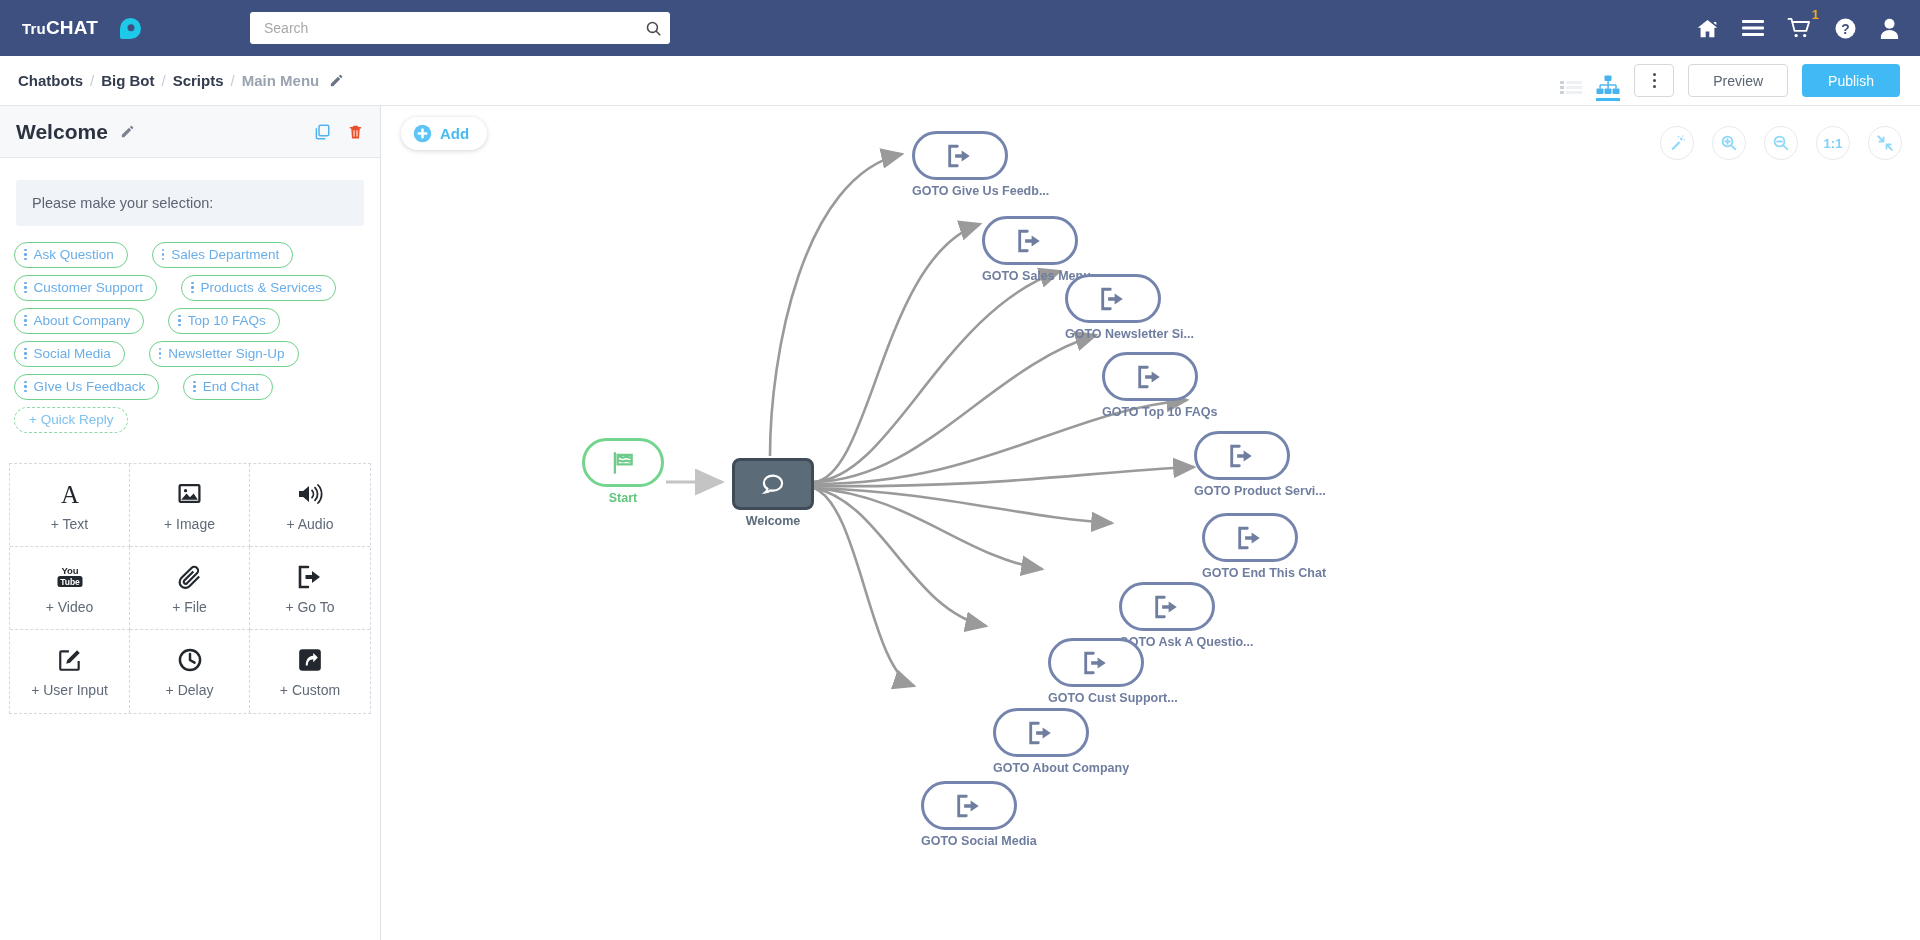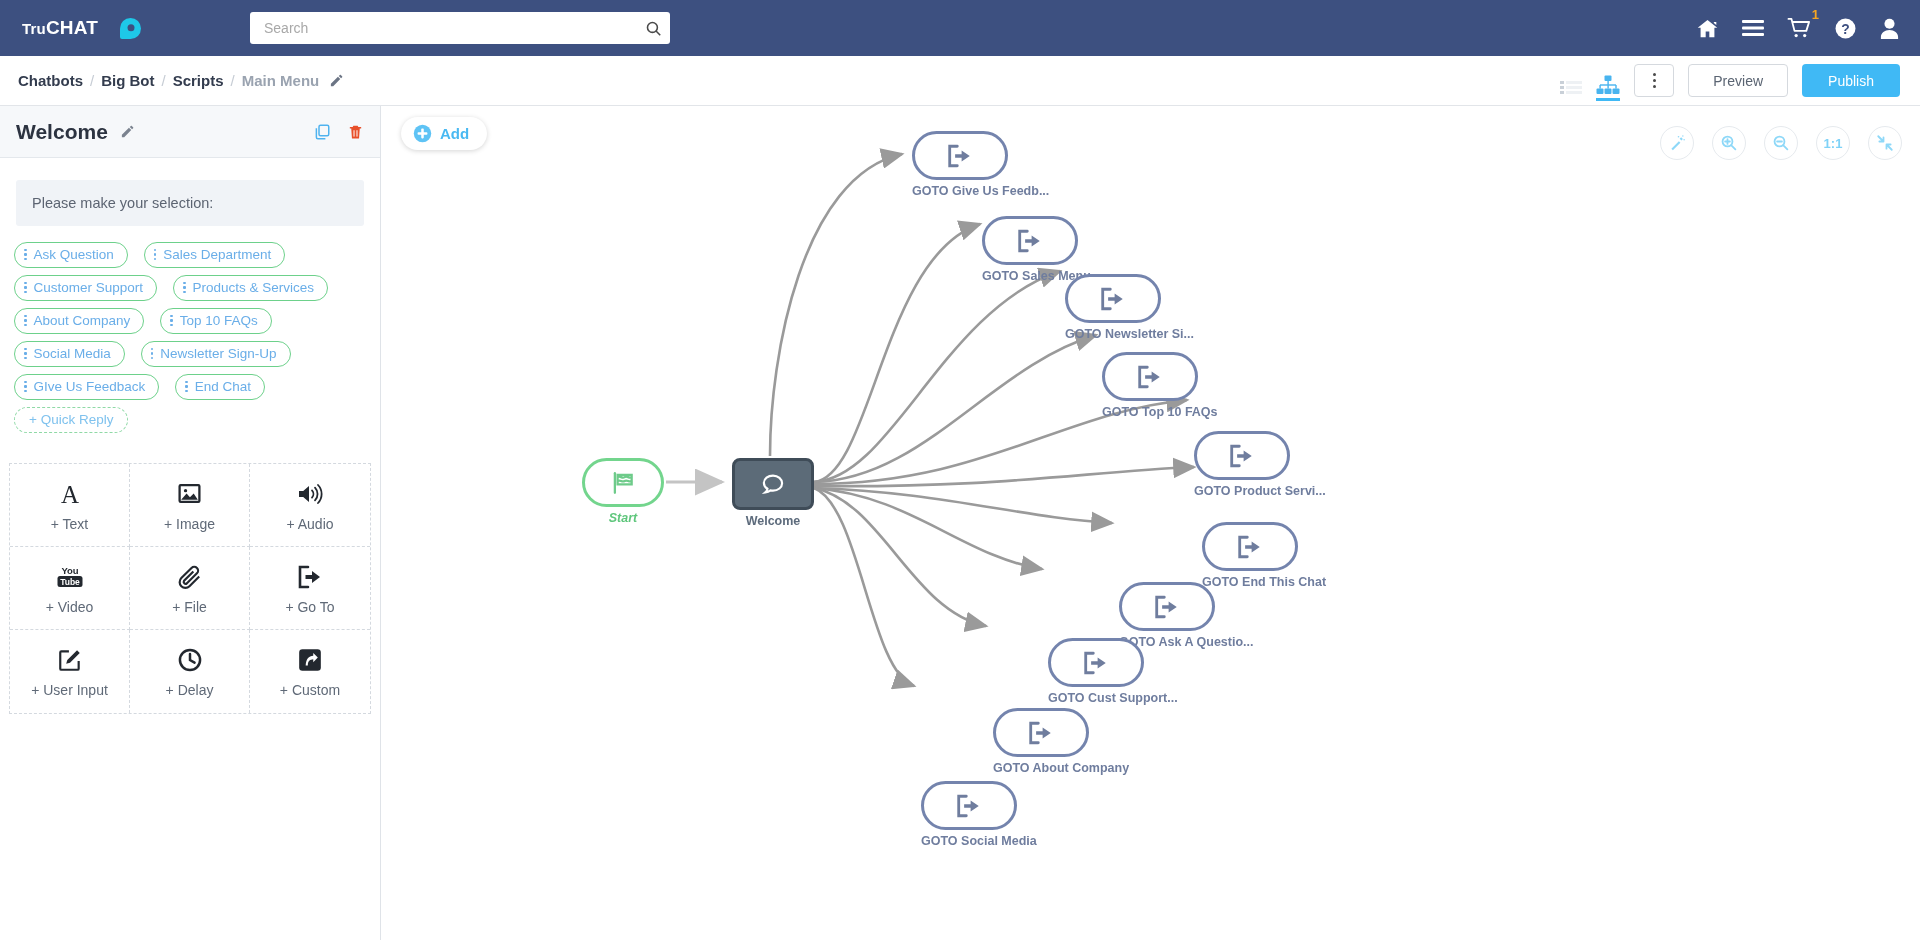--- a/index.html
+++ b/index.html
@@ -118,21 +118,21 @@
   .panel-title-edit { margin-left: 12px; cursor: pointer; display: flex; }
   .panel-head-actions { margin-left: auto; display: flex; align-items: center; gap: 16px; }
   .panel-head-actions > span { cursor: pointer; display: flex; }
 
   .prompt-box {
     margin: 22px 16px 0 16px;
     background: #f0f3f7; border-radius: 3px;
     padding: 15px 16px; font-size: 14.5px; color: #5c6472;
   }
 
-  .chips { margin: 16px 14px 0 14px; display: flex; flex-wrap: wrap; gap: 7px 16px; }
+  .chips { margin: 16px 14px 0 14px; display: flex; flex-wrap: wrap; gap: 7px 24px; }
   .chip {
     border: 1px solid #6dd18b; border-radius: 14px;
     background: #ffffff; color: #6aaee8; font-size: 13.5px;
     padding: 4px 13px 5px 9px;
     display: inline-flex; align-items: center; gap: 5px;
     cursor: pointer; white-space: nowrap;
   }
   .chip .grip {
     display: inline-flex; flex-direction: column; gap: 2px; margin-right: 2px;
   }
@@ -583,21 +583,21 @@
       <path d="M432,376 C540,374 610,260 714,229" fill="none" stroke="#9a9a9a" stroke-width="2.6" marker-end="url(#ah)"></path>
       <path d="M432,378 C600,378 680,306 805,294" fill="none" stroke="#9a9a9a" stroke-width="2.6" marker-end="url(#ah)"></path>
       <path d="M432,380 C620,382 700,366 812,361" fill="none" stroke="#9a9a9a" stroke-width="2.6" marker-end="url(#ah)"></path>
       <path d="M432,382 C560,386 640,412 730,417" fill="none" stroke="#9a9a9a" stroke-width="2.6" marker-end="url(#ah)"></path>
       <path d="M432,382 C530,390 580,450 660,463" fill="none" stroke="#9a9a9a" stroke-width="2.6" marker-end="url(#ah)"></path>
       <path d="M432,382 C500,396 530,505 604,520" fill="none" stroke="#9a9a9a" stroke-width="2.6" marker-end="url(#ah)"></path>
       <path d="M432,382 C478,400 488,565 532,580" fill="none" stroke="#9a9a9a" stroke-width="2.6" marker-end="url(#ah)"></path>
     </svg>
   </div>
 
-  <div class="node node-start" style="left:200px; top:352px;font-style:italic;">
+  <div class="node node-start" style="left:200px; top:332px;">
     <div class="node-shape">
       <svg width="26" height="26" viewBox="0 0 24 24" fill="none" stroke="#6ecb8a" stroke-width="2.1">
         <line x1="4.5" y1="3" x2="4.5" y2="21" stroke-linecap="round"></line>
         <path d="M7 4.6h13v8.6H7z"></path>
         <path d="M7 6.6c2.5-1.6 4 1.6 6.5 0s4 1.6 6.5 0M7 10.2c2.5-1.6 4 1.6 6.5 0s4 1.6 6.5 0"></path>
       </svg>
     </div>
     <div class="node-label">Start</div>
   </div>
 
@@ -653,21 +653,21 @@
   <div class="node node-goto" style="left:812px; top:325px; width:96px;">
     <div class="node-shape">
       <svg width="30" height="26" viewBox="0 0 27 24">
         <path d="M11 3H4v18h7" fill="none" stroke="#6f7d9e" stroke-width="2.6" stroke-linecap="round"></path>
         <path d="M15 7l7.5 5-7.5 5v-3.4H9v-3.2h6z" fill="#6f7d9e"></path>
       </svg>
     </div>
     <div class="node-label">GOTO Product Servi...</div>
   </div>
 
-  <div class="node node-goto" style="left:820px; top:416px; width:96px;">
+  <div class="node node-goto" style="left:820px; top:407px; width:96px;">
     <div class="node-shape">
       <svg width="30" height="26" viewBox="0 0 27 24">
         <path d="M11 3H4v18h7" fill="none" stroke="#6f7d9e" stroke-width="2.6" stroke-linecap="round"></path>
         <path d="M15 7l7.5 5-7.5 5v-3.4H9v-3.2h6z" fill="#6f7d9e"></path>
       </svg>
     </div>
     <div class="node-label">GOTO End This Chat</div>
   </div>
 
   <div class="node node-goto" style="left:737px; top:476px; width:96px;">

